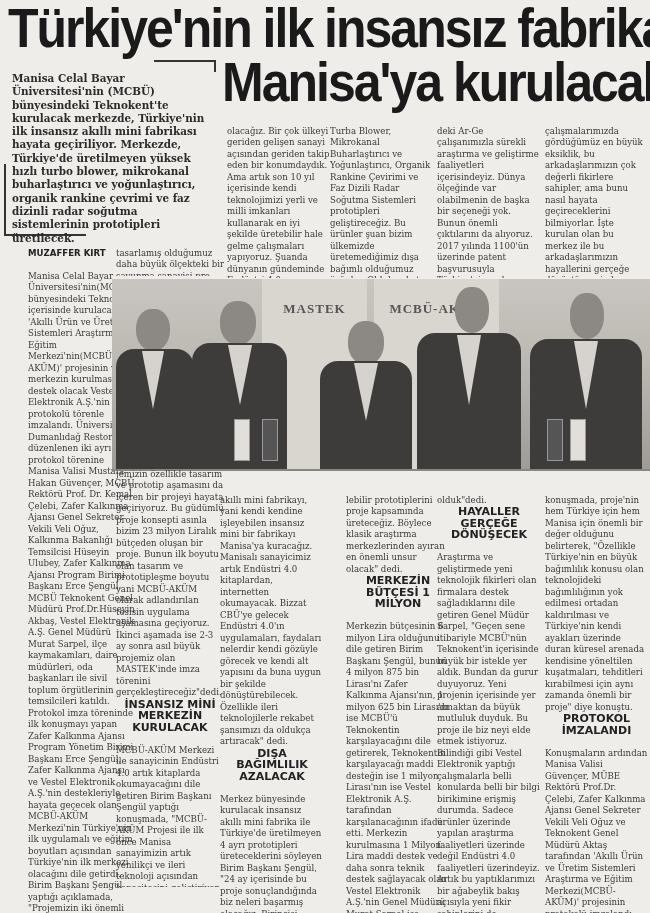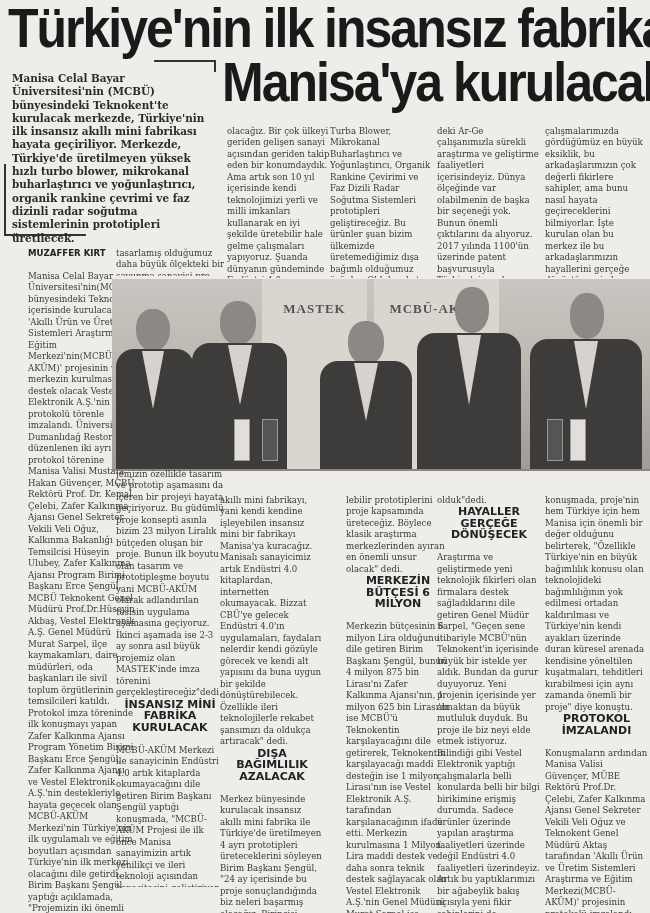--- a/index.html
+++ b/index.html
@@ -140,31 +140,31 @@
     <div class="shirt" style="left:44px; bottom:60px; width:24px; height:68px;"></div>
   </div>
   <div class="flag" style="left:122px;"></div>
   <div class="flag dark" style="left:150px;"></div>
   <div class="flag dark" style="left:435px;"></div>
   <div class="flag" style="left:458px;"></div>
 </div>
 
 <div class="col" style="left:116px; top:457px; width:108px; height:430px;">
   <span>jemizin özellikle tasarım ve prototip aşamasını da içeren bir projeyi hayata geçiriyoruz. Bu güdümlü proje konsepti asınla bizim 23 milyon Liralık bütçeden oluşan bir proje. Bunun ilk boyutu olan tasarım ve prototipleşme boyutu yani MCBÜ-AKÜM olarak adlandırılan tesisin uygulama aşamasına geçiyoruz. İkinci aşamada ise 2-3 ay sonra asıl büyük projemiz olan MASTEK'inde imza törenini gerçekleştireceğiz"dedi.</span>
-  <span class="sub">İNSANSIZ MİNİ FABRİKA KURULACAK</span>
+  <span class="sub">İNSANSIZ MİNİ MERKEZİN KURULACAK</span>
   <span>MCBÜ-AKÜM Merkezi ile sanayicinin Endüstri 4.0 artık kitaplarda okumayacağını dile getiren Birim Başkanı Şengül yaptığı konuşmada, "MCBÜ-AKÜM Projesi ile ilk önce Manisa sanayimizin artık yenilikçi ve ileri teknoloji açısından kapasitesini geliştiriyor olacağız. Ülkemizin ileri teknoloji illerinden biri haline getireceğiz. İkinci etapta ise dışa bağımlı olduğumuz ürünlerin yerli ve milli bir üretilebilmesini sağlayacağız. Gerekli teknik ve beşeri yani insan alt yapısını oluşturmuş</span>
 </div>
 <div class="col" style="left:220px; top:483px; width:104px; height:430px;">
   <span>akıllı mini fabrikayı, yani kendi kendine işleyebilen insansız mini bir fabrikayı Manisa'ya kuracağız. Manisalı sanayicimiz artık Endüstri 4.0 kitaplardan, internetten okumayacak. Bizzat CBÜ'ye gelecek Endüstri 4.0'ın uygulamaları, faydaları nelerdir kendi gözüyle görecek ve kendi alt yapısını da buna uygun bir şekilde dönüştürebilecek. Özellikle ileri teknolojilerle rekabet şansımızı da oldukça artıracak" dedi.</span>
   <span class="sub">DIŞA BAĞIMLILIK AZALACAK</span>
   <span>Merkez bünyesinde kurulacak insansız akıllı mini fabrika ile Türkiye'de üretilmeyen 4 ayrı prototipleri üreteceklerini söyleyen Birim Başkanı Şengül, "24 ay içerisinde bu proje sonuçlandığında biz neleri başarmış olacağız. Birincisi merkeze çok gelişmiş, ileri teknoloji yazılım ve donanım alt yapısını oluşturmuş olacağız. İkincisi, merkezimizi herhangi bir Ar-ge Merkezinden ayıran unsur olan husus doğrudan en az 4 adet sanayicilerimiz ile birlikte prototip ürünler gerçekleştireceğiz. Yüksek Hızlı</span>
 </div>
 <div class="col" style="left:330px; top:483px; width:104px; height:430px;margin-left:16px;">
   <span>lebilir prototiplerini proje kapsamında üreteceğiz. Böylece klasik araştırma merkezlerinden ayıran en önemli unsur olacak" dedi.</span>
-  <span class="sub">MERKEZİN BÜTÇESİ 6 MİLYON</span>
+  <span class="sub">MERKEZİN BÜTÇESİ 1 MİLYON</span>
   <span>Merkezin bütçesinin 6 milyon Lira olduğunu dile getiren Birim Başkanı Şengül, bunun 4 milyon 875 bin Lirası'nı Zafer Kalkınma Ajansı'nın, 1 milyon 625 bin Lirası'nı ise MCBÜ'ü Teknokentin karşılayacağını dile getirerek, Teknokentin karşılayacağı maddi desteğin ise 1 milyon Lirası'nın ise Vestel Elektronik A.Ş. tarafından karşılanacağının ifade etti. Merkezin kurulmasına 1 Milyon Lira maddi destek ve daha sonra teknik destek sağlayacak olan Vestel Elektronik A.Ş.'nin Genel Müdürü Murat Sarpel ise yaptığı konuşmada, Ar-ge çalışmalarına Vestel olarak büyük önem verdiklerine değindi. Genel Müdür Sarpel yaptığı konuşmada, "Vestel şirketler grubu olaraktan araştırma ve geliştirme faaliyetlerini yaklaşık 30 senedir sürekli önemsiyor ve uyguluyoruz. Şuanda 8 tane Ar-Ge merkezimizle yaklaşık 1600'ün üzerin-</span>
 </div>
 <div class="col" style="left:437px; top:483px; width:104px; height:430px;">
   <span>olduk"dedi.</span>
   <span class="sub">HAYALLER GERÇEĞE DÖNÜŞECEK</span>
   <span>Araştırma ve geliştirmede yeni teknolojik fikirleri olan firmalara destek sağladıklarını dile getiren Genel Müdür Sarpel, "Geçen sene itibariyle MCBÜ'nün Teknokent'in içerisinde büyük bir istekle yer aldık. Bundan da gurur duyuyoruz. Yeni projenin içerisinde yer almaktan da büyük mutluluk duyduk. Bu proje ile biz neyi elde etmek istiyoruz. Bilindiği gibi Vestel Elektronik yaptığı çalışmalarla belli konularda belli bir bilgi birikimine erişmiş durumda. Sadece ürünler üzerinde yapılan araştırma faaliyetleri üzerinde değil Endüstri 4.0 faaliyetleri üzerindeyiz. Artık bu yaptıklarımızı bir ağabeylik bakış açısıyla yeni fikir sahiplerini de mentorlük ederekten aşılamak istiyoruz. Vestel yeni fikir sahibi olan ve Start-Up olma yolundaki arkadaşlarımızı sadece maddi olarak değil mentorlük olaraktan da yol göstermek amacıyla destekleyen çalışmalarımız var. Şuana kadar 14-15 firmaya da yaptığımız yatırımımız var. Bu</span>
 </div>
 <div class="col" style="left:545px; top:483px; width:103px; height:430px;">
   <span>konuşmada, proje'nin hem Türkiye için hem Manisa için önemli bir değer olduğunu belirterek, "Özellikle Türkiye'nin en büyük bağımlılık konusu olan teknolojideki bağımlılığının yok edilmesi ortadan kaldırılması ve Türkiye'nin kendi ayakları üzerinde duran küresel arenada kendisine yöneltilen kuşatmaları, tehditleri kırabilmesi için aynı zamanda önemli bir proje" diye konuştu.</span>
   <span class="sub">PROTOKOL İMZALANDI</span>

